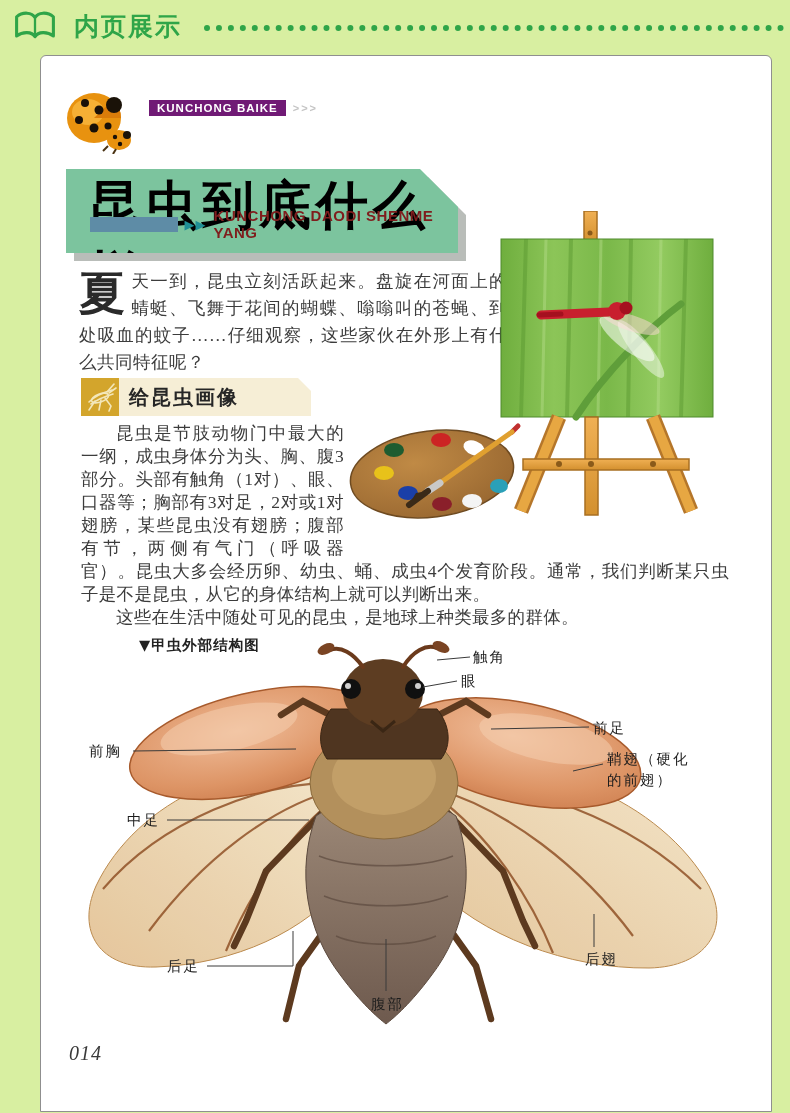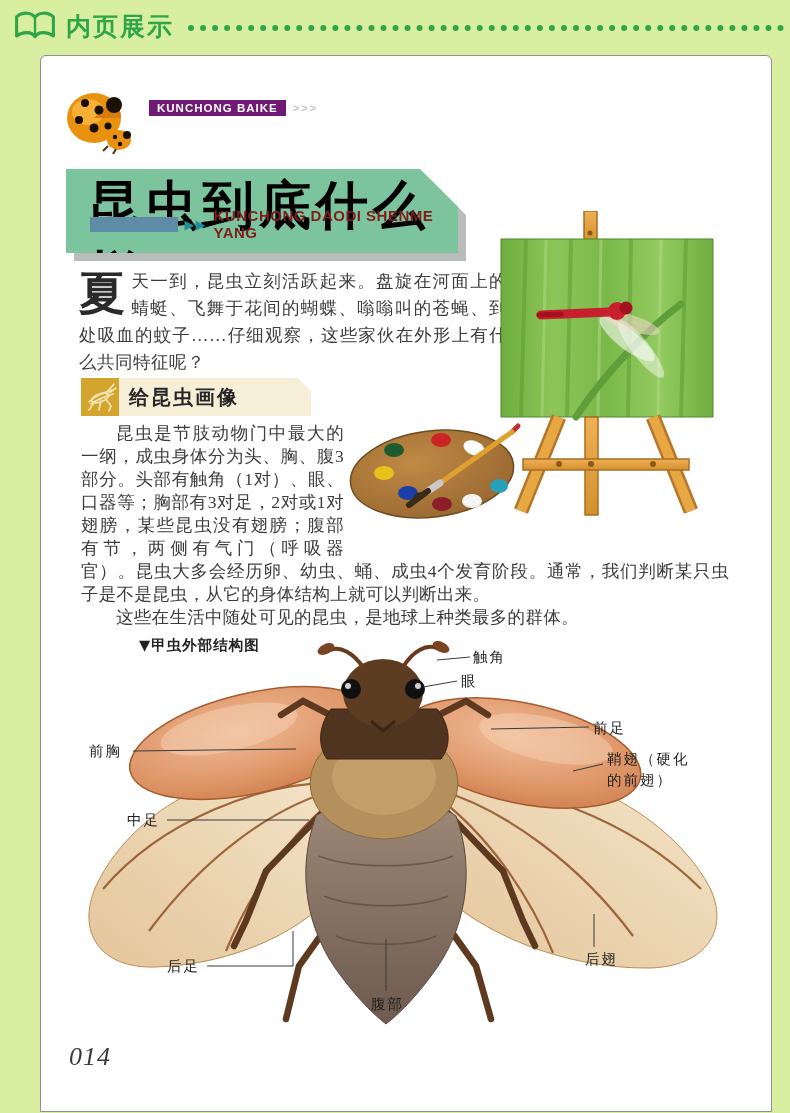--- a/index.html
+++ b/index.html
@@ -2,21 +2,21 @@
 <html><head>
 <meta charset="utf-8">
 <style>
   html,body{margin:0;padding:0;}
   body{
     width:790px;height:1113px;overflow:hidden;position:relative;
     background:#d8efa1;
     font-family:"Liberation Serif","DejaVu Serif",serif;
   }
   
-  .topbar{position:absolute;left:12px;top:8px;right:6px;height:36px;display:flex;align-items:center;gap:8px;}
+  .topbar{position:absolute;left:12px;top:8px;right:6px;height:36px;display:flex;align-items:center;gap:16px;}
   .topbar-label{font-family:"DejaVu Sans","Liberation Sans",sans-serif;font-weight:900;font-size:25px;color:#2fa548;letter-spacing:2px;white-space:nowrap;}
   .topbar-dots{flex:1;height:0;border-top:6px dotted #2fa548;margin-left:6px;margin-top:4px;}
   
   .page{
     position:absolute;left:40px;top:55px;width:730px;height:1055px;
     background:#ffffff;border:1px solid #8f8f8f;border-radius:6px 6px 0 0;
   }
   
   .brand{position:absolute;left:20px;top:32px;display:flex;align-items:flex-start;}
   .brand-text{margin-left:10px;margin-top:8px;}
@@ -59,21 +59,21 @@
   .lbl-antenna{left:432px;top:16px;}
   .lbl-eye{left:420px;top:40px;}
   .lbl-front-leg{left:552px;top:87px;}
   .lbl-elytron{left:566px;top:118px;width:100px;}
   .lbl-prothorax{left:48px;top:110px;}
   .lbl-middle-leg{left:86px;top:179px;}
   .lbl-hind-leg{left:126px;top:325px;}
   .lbl-abdomen{left:330px;top:363px;}
   .lbl-hind-wing{left:544px;top:318px;}
   
-  .page-num{position:absolute;left:28px;top:986px;font-style:italic;font-size:26px;color:#3a3a3a;letter-spacing:1px;font-family:Liberation Serif, serif;}
+  .page-num{position:absolute;left:28px;top:986px;font-style:italic;font-size:20px;color:#3a3a3a;letter-spacing:1px;font-family:Liberation Serif, serif;}
 </style>
 </head>
 <body>
 
 <div class="topbar">
   <svg width="46" height="34" viewBox="0 0 60 40">
     <path d="M6,8 C14,1 26,2 30,9 C34,2 46,1 54,8 L54,33 C46,27 34,27 30,34 C26,27 14,27 6,33 Z" fill="none" stroke="#2fa548" stroke-width="4" stroke-linejoin="round"></path>
     <line x1="30" y1="9" x2="30" y2="34" stroke="#2fa548" stroke-width="3"></line>
   </svg>
   <span class="topbar-label">内页展示</span>

